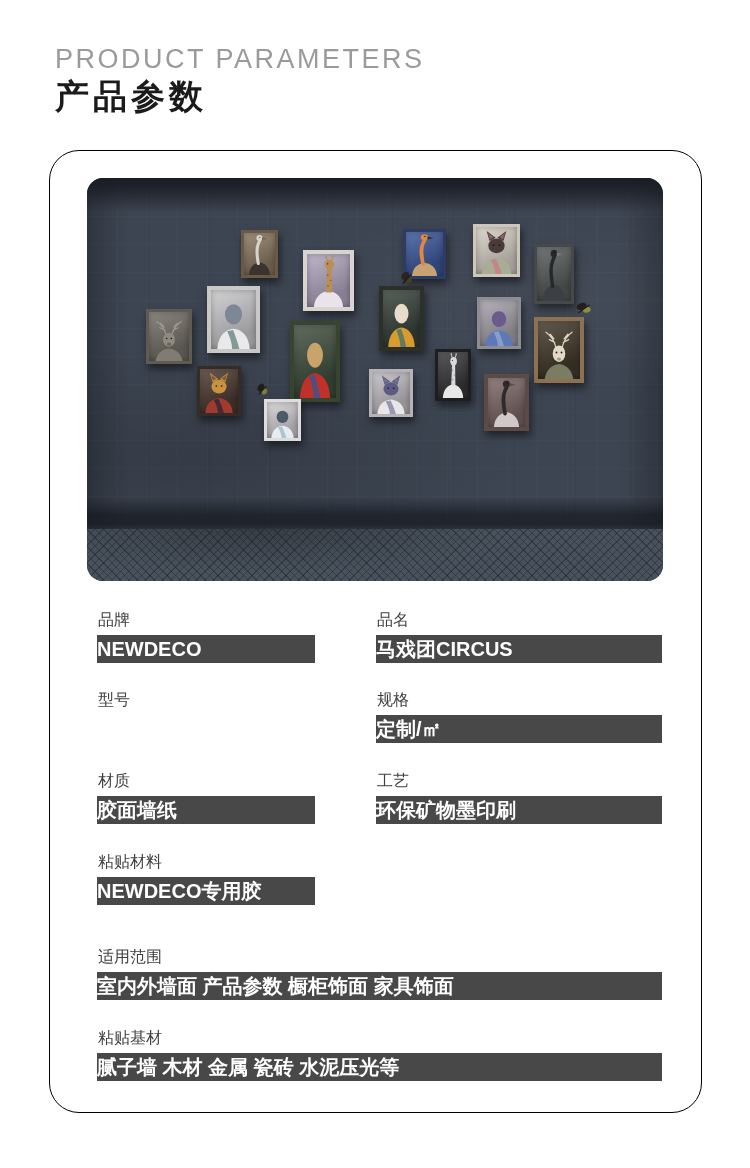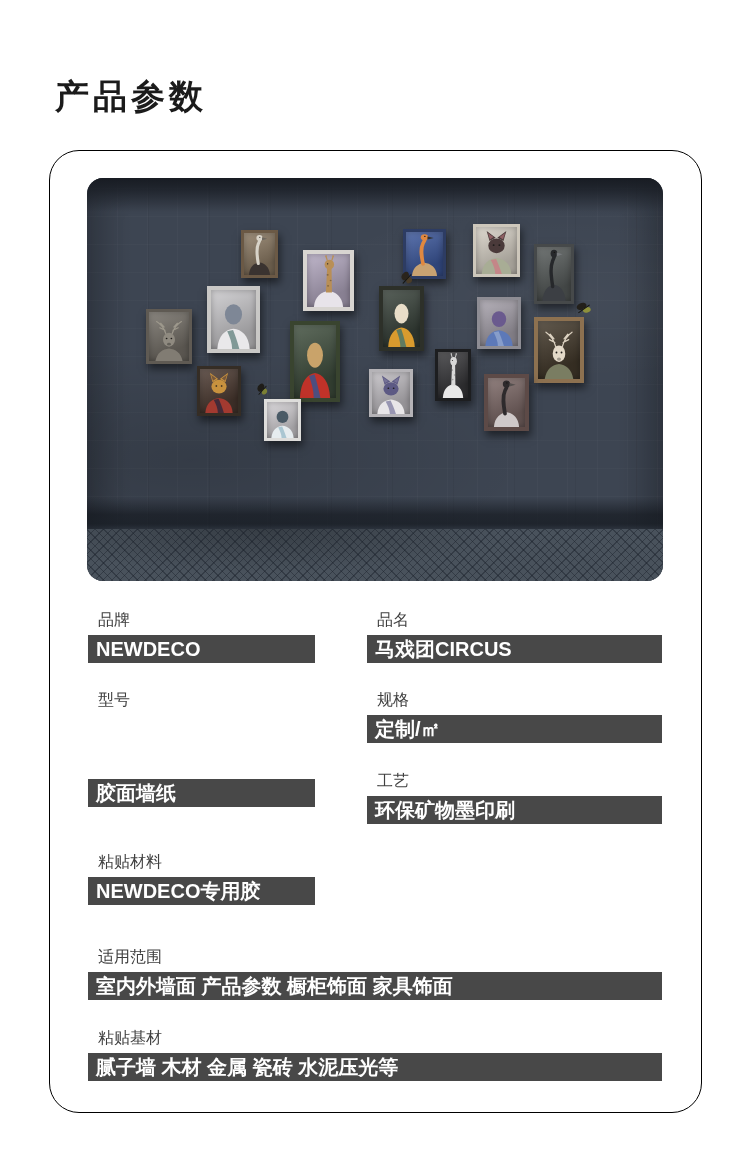--- a/index.html
+++ b/index.html
@@ -48,27 +48,28 @@
   .frame svg { position:absolute; inset:0; width:100%; height:100%; }
   .butterfly { position:absolute; }
   .butterfly svg { width:100%; height:100%; }
 
   
   .param { position:absolute; }
   .row-1{top:460px} .row-2{top:540px} .row-3{top:621px} .row-4{top:702px} .row-5{top:797px} .row-6{top:878px}
   .col-left{left:38px; width:227px;} .col-right{left:317px; width:295px;} .col-full{left:38px; width:574px;}
   .param-label { display:block; margin-left:10px; font-size:16px; line-height:17px; color:#3f3f3f; }
   .param-value { display:block; margin-top:7px; height:28px; line-height:28px; background:#484848;
-                 color:#ffffff; font-size:20px; font-weight:bold; padding-left:8px;
-                 white-space:nowrap; overflow:hidden; }
+                 color:#ffffff; font-size:20px; font-weight:bold; padding-left:0;
+                 white-space:nowrap; overflow:hidden;margin-left:9px; }
 </style>
 </head>
 <body>
 
 <div class="page">
+  <div class="title-en">PRODUCT PARAMETERS</div>
   <div class="title-zh">产品参数</div>
 
   <div class="card">
     <div class="wall" id="wall">
       <div class="wall-grid"></div>
       <div class="wall-tone"></div>
       <div class="wall-top"></div>
       <div class="wall-band"></div>
       <div class="wall-pattern"></div>
     <div class="frame" style="left: 154px; top: 52px; width: 37px; height: 48px; border: 3px solid rgb(107, 89, 69); background: rgb(141, 123, 100);">
@@ -289,20 +290,21 @@
           <span class="param-value">马戏团CIRCUS</span>
         </div>
         <div class="param row-2 col-left">
           <span class="param-label">型号</span>
         </div>
         <div class="param row-2 col-right">
           <span class="param-label">规格</span>
           <span class="param-value">定制/㎡</span>
         </div>
         <div class="param row-3 col-left">
+          <span class="param-label">材质</span>
           <span class="param-value">胶面墙纸</span>
         </div>
         <div class="param row-3 col-right">
           <span class="param-label">工艺</span>
           <span class="param-value">环保矿物墨印刷</span>
         </div>
         <div class="param row-4 col-left">
           <span class="param-label">粘贴材料</span>
           <span class="param-value">NEWDECO专用胶</span>
         </div>

